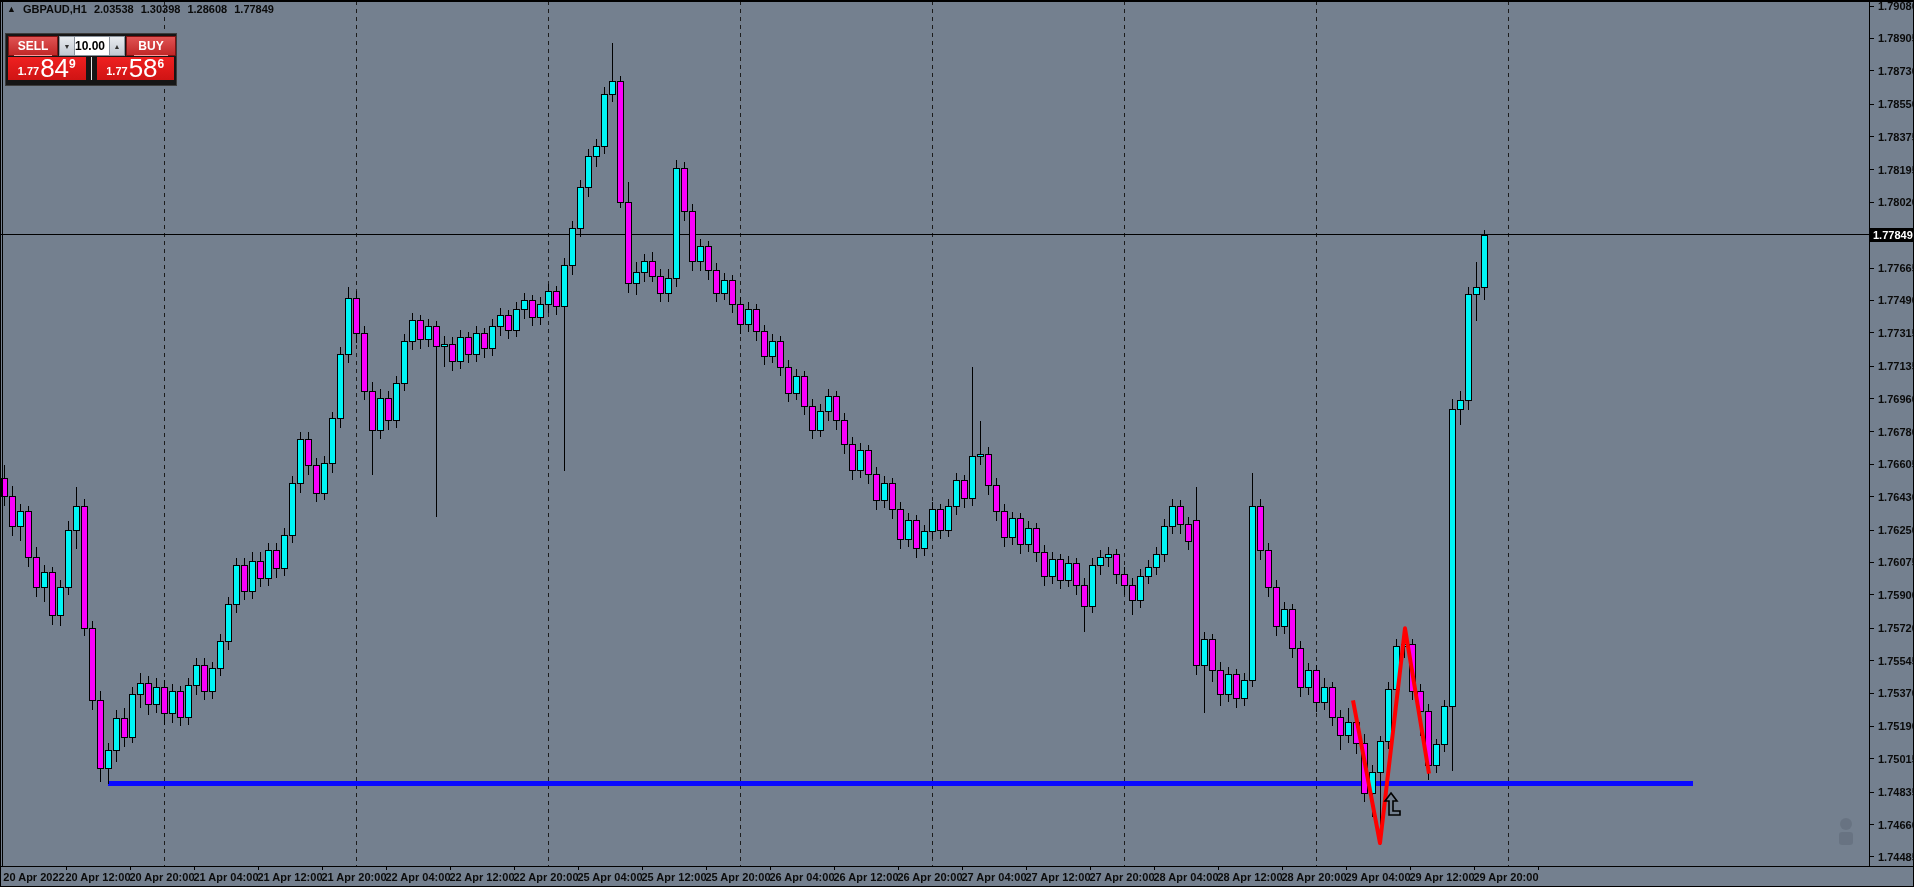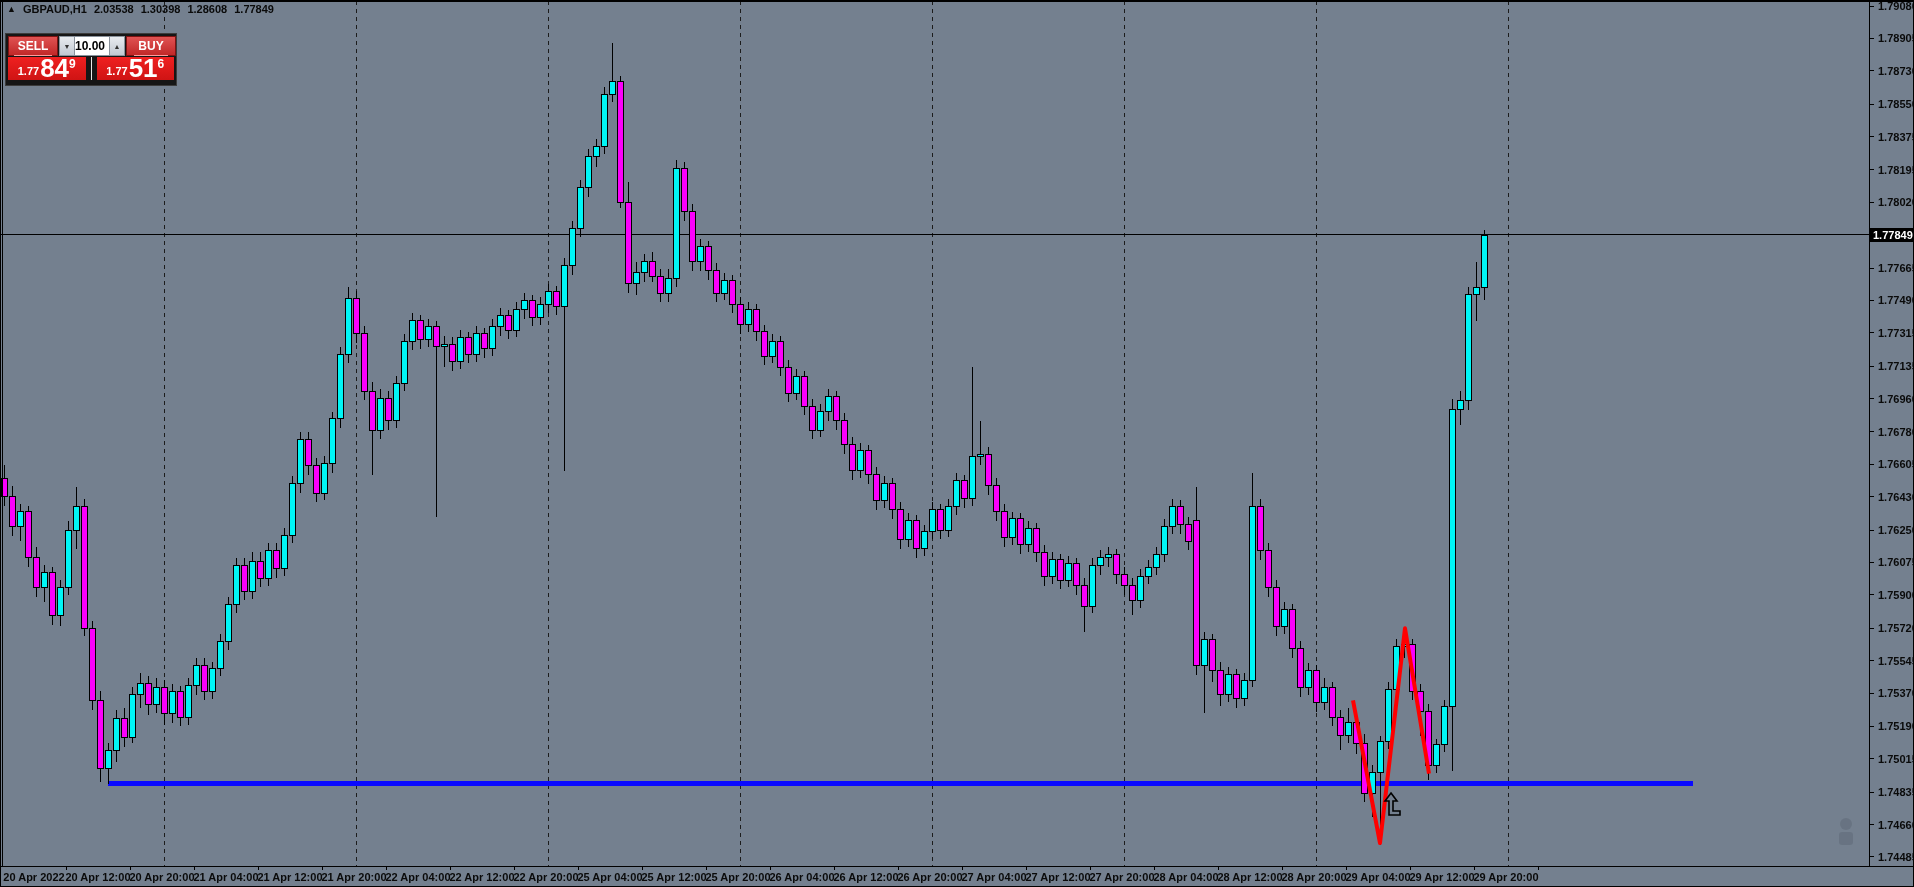--- a/index.html
+++ b/index.html
@@ -23,21 +23,21 @@
   .tbtn span::after{content:"";position:absolute;left:-4px;right:-4px;bottom:-3px;height:1px;background:#ff9d9d;}
   .spin{flex:1;display:flex;height:20px;}
   .spbtn{width:14px;background:linear-gradient(#e8ebef,#c2c9d2);border:1px solid #8a929c;color:#333;
          font-size:7px;display:flex;align-items:center;justify-content:center;cursor:pointer;}
   .spin input{width:34px;flex:1;border:1px solid #8a929c;border-left:none;border-right:none;
               font-family:"Liberation Sans",sans-serif;font-size:12px;font-weight:700;text-align:left;padding:0;}
   #panel .botrow{display:flex;height:23px;margin-top:1px;gap:5px;}
   .pricebox{flex:1;background:linear-gradient(#ef2020,#cf1414);color:#fff;display:flex;
             align-items:flex-end;justify-content:center;padding:0 2px 1px 2px;cursor:pointer;position:relative;}
   .pricebox .pfx{font-size:11px;font-weight:700;margin:0 1px 2px 0;}
-  .pricebox .big{font-size:26px;font-weight:700;line-height:22px;}
+  .pricebox .big{font-size:26px;font-weight:400;line-height:22px;}
   .pricebox .sup{font-size:12px;font-weight:700;align-self:flex-start;margin-top:0px;}
   .pb-div{width:1px;background:#e8e8e8;}
 </style>
 </head>
 <body>
 
 <div id="frame">
 
   <svg id="chart-svg" width="1914" height="887">
       <line x1="163.5" y1="0" x2="163.5" y2="865" stroke="#1c1c1c" stroke-width="1.3" shape-rendering="crispEdges" stroke-dasharray="4,4"></line>
@@ -563,18 +563,18 @@
     </div>
     <div class="botrow">
       <div class="pricebox">
         <span class="pfx">1.77</span>
         <span class="big">84</span>
         <span class="sup">9</span>
       </div>
       <div class="pb-div"></div>
       <div class="pricebox">
         <span class="pfx">1.77</span>
-        <span class="big">51</span>
+        <span class="big">58</span>
         <span class="sup">6</span>
       </div>
     </div>
   </div>
 </div>
 
 </body></html>

